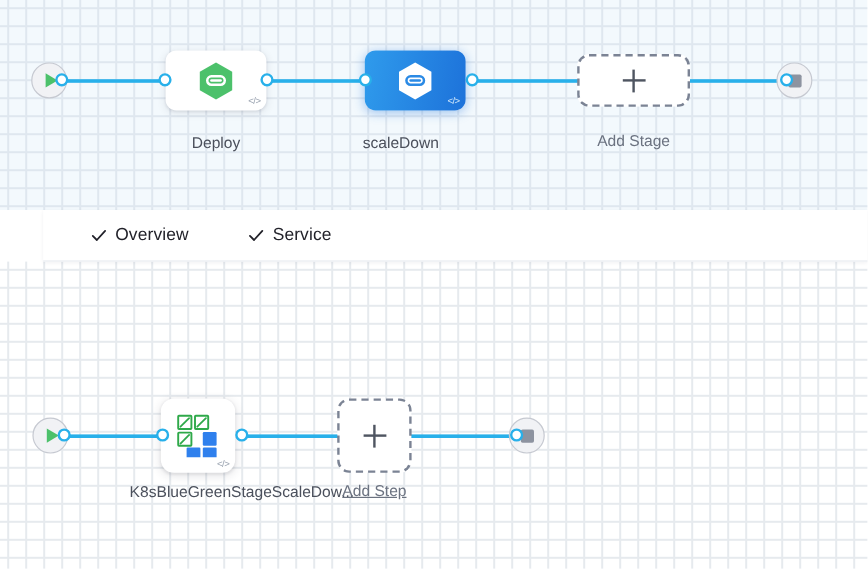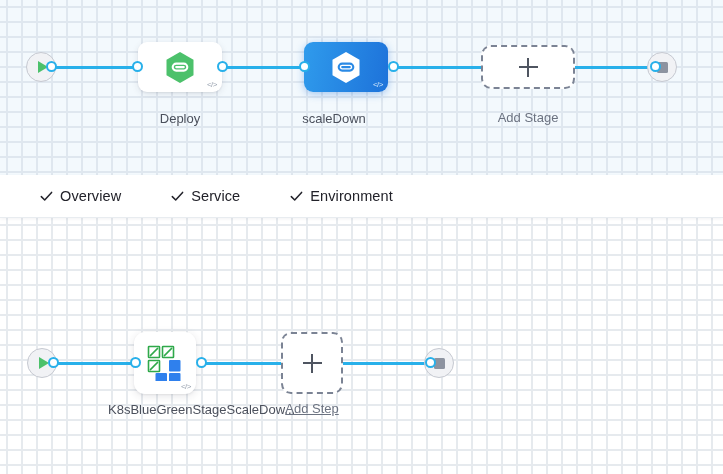--- a/index.html
+++ b/index.html
@@ -39,20 +39,21 @@
     position: relative;
     height: 43px;
     background: #ffffff;
     border-bottom: 1px solid #e8ecf0;
     box-shadow: 0 1px 3px rgba(40,41,61,0.06);
     display: flex;
     align-items: stretch;
     padding-left: 26px;
     z-index: 6;
     flex: 0 0 auto;
+    margin-left: 36px;
   }
   .tab {
     display: flex;
     align-items: center;
     gap: 7px;
     padding: 0 14px;
     margin-right: 22px;
     position: relative;
     cursor: pointer;
     color: #22222a;
@@ -290,28 +291,20 @@
 
     <div class="tab">
       <span class="check">
         <svg width="13" height="13" viewBox="0 0 13 13">
             <path d="M1.3 6.6 L4.7 10 L11.6 2.4" fill="none" stroke="#22222a" stroke-width="1.5" stroke-linecap="round" stroke-linejoin="round"></path>
           </svg>
       </span>
       <span>Service</span>
     </div>
 
-    <div class="tab">
-      <span class="check">
-        <svg width="13" height="13" viewBox="0 0 13 13">
-            <path d="M1.3 6.6 L4.7 10 L11.6 2.4" fill="none" stroke="#22222a" stroke-width="1.5" stroke-linecap="round" stroke-linejoin="round"></path>
-          </svg>
-      </span>
-      <span>Environment</span>
-    </div>
 
 
   </div>
 
   <div class="step-canvas">
 
     <div class="conn" style="left:48px;  top:144px; width:92px;"></div>
     <div class="conn" style="left:200px; top:144px; width:82px;"></div>
     <div class="conn" style="left:342px; top:144px; width:88px;"></div>
 

